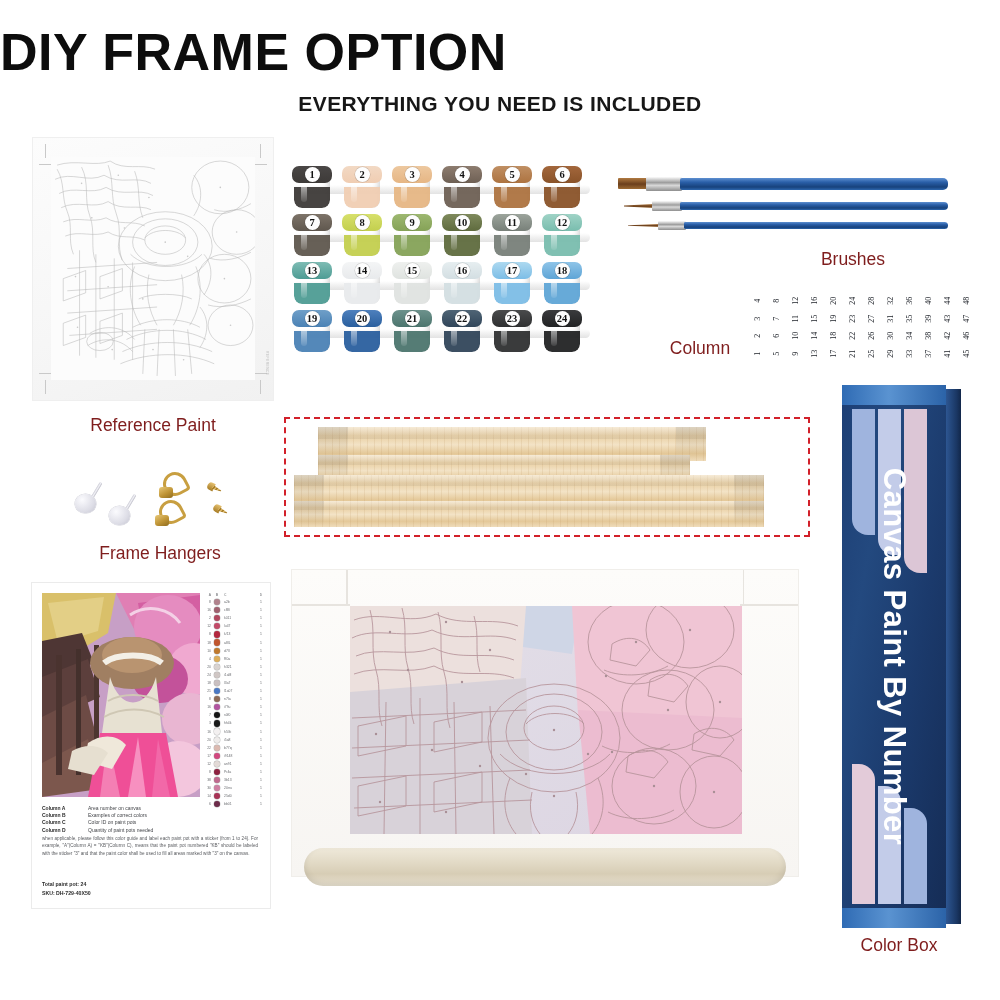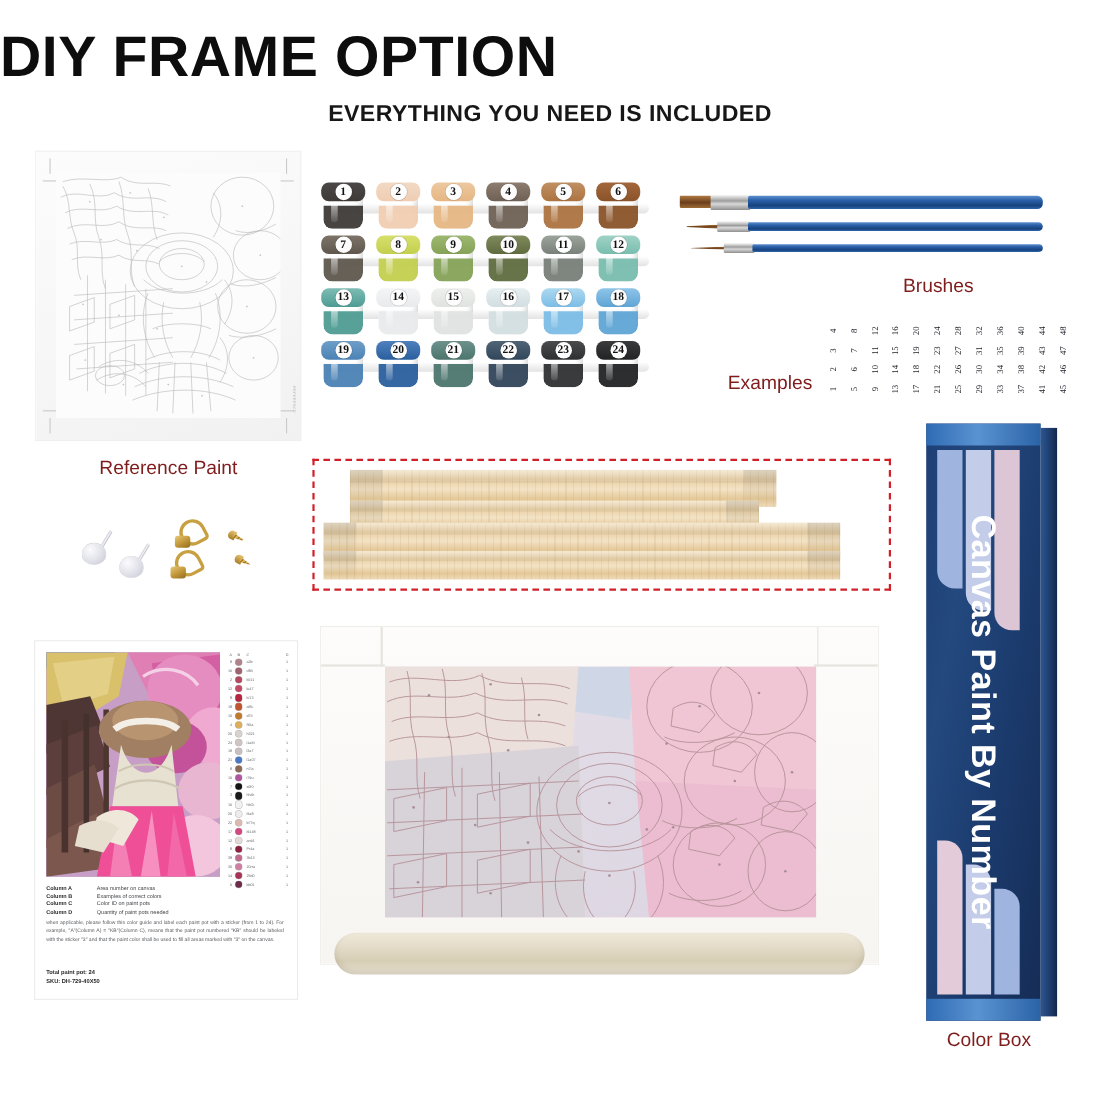--- a/index.html
+++ b/index.html
@@ -692,21 +692,21 @@
         <div class="stk">17</div>
         <div class="stk">21</div>
         <div class="stk">25</div>
         <div class="stk">29</div>
         <div class="stk">33</div>
         <div class="stk">37</div>
         <div class="stk">41</div>
         <div class="stk">45</div>
       </div>
   </div>
-  <div class="abs caption" id="lbl-sticker">Examples</div>
+  <div class="abs caption" id="lbl-sticker">Column</div>
 
   <div class="abs" id="hangers">
     <div>
       <div class="hook-plastic" style="left:12px;top:28px;"></div>
       <div class="hook-pin" style="left:28px;top:14px;"></div>
     </div>
     <div>
       <div class="hook-plastic" style="left:46px;top:40px;"></div>
       <div class="hook-pin" style="left:62px;top:26px;"></div>
     </div>
@@ -720,20 +720,21 @@
     </div>
     <div class="screw" style="left:144px;top:18px;">
       <div class="screw-head"></div>
         <div class="screw-shaft"></div>
     </div>
     <div class="screw" style="left:150px;top:40px;">
       <div class="screw-head"></div>
         <div class="screw-shaft"></div>
     </div>
   </div>
+  <div class="abs caption" id="lbl-hangers">Frame Hangers</div>
 
   <div class="abs" id="frame-box">
     <div class="wood-bar" style="left:32px;top:8px;width:388px;height:34px;">
       <div class="wood-face"></div>
         <div class="wood-bevel" style="top:0;"></div>
       <div class="wood-miter" style="left:0;"></div>
         <div class="wood-miter" style="right:0;"></div>
     </div>
     <div class="wood-bar" style="left:32px;top:36px;width:372px;height:30px;">
       <div class="wood-face"></div>

